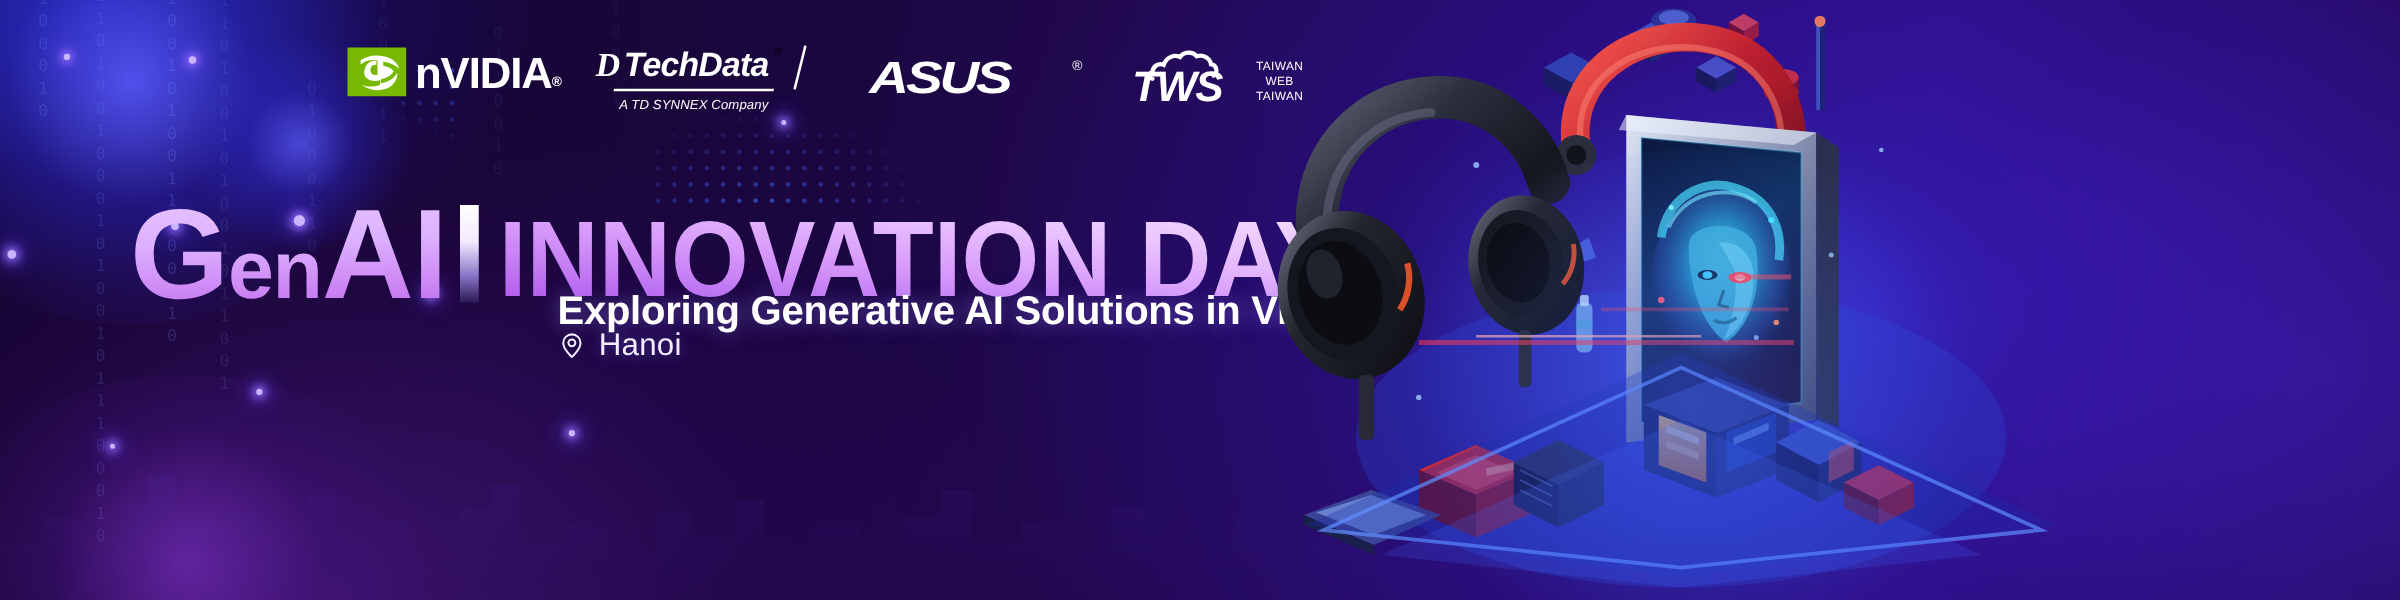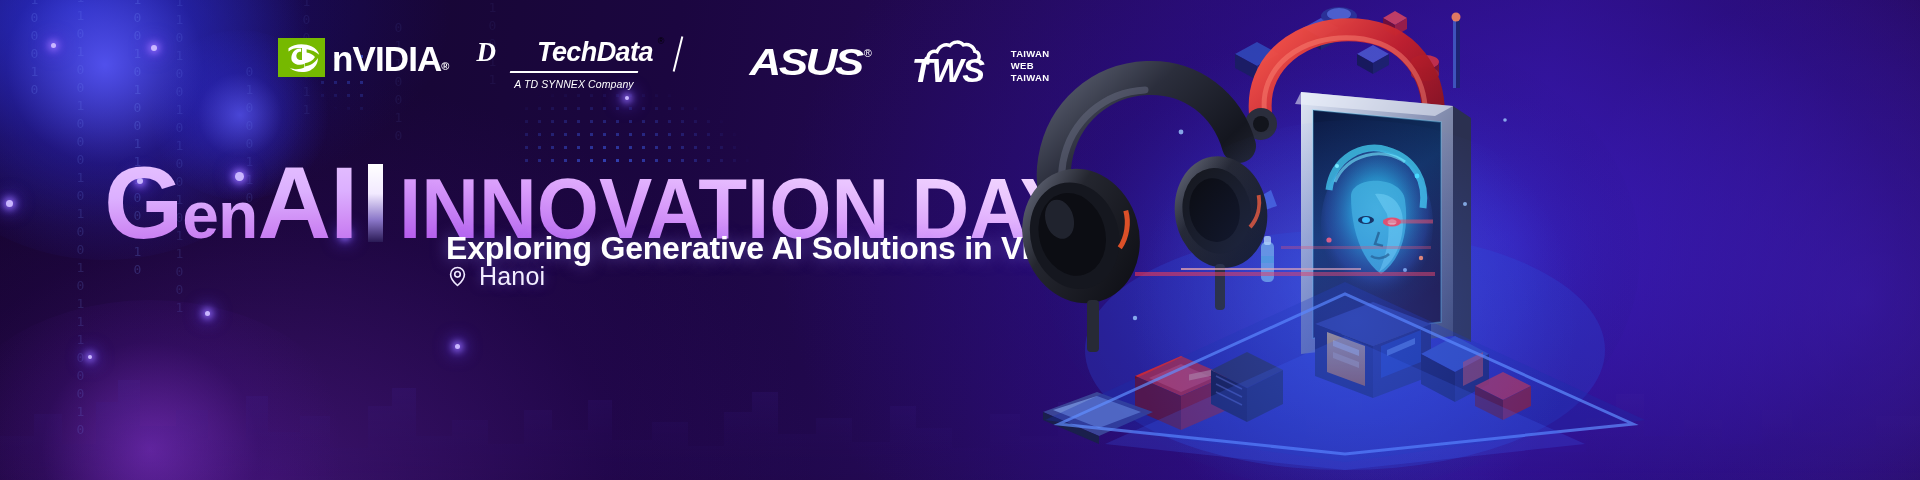--- a/index.html
+++ b/index.html
@@ -116,21 +116,20 @@
   }
   .td-name {
     font-family: "Liberation Sans", sans-serif;
     font-style: italic;
     font-weight: 700;
     font-size: 27px;
     color: #fff;
     line-height: 1;
     letter-spacing: -0.6px;
     white-space: nowrap;
-    margin-left: 38px;
   }
   .td-reg { font-size: 9px; position: relative; top: -12px; left: 1px; }
   .td-slash {
     position: absolute;
     right: -4px; top: -2px;
     width: 2px; height: 36px;
     background: #fff;
     transform: rotate(14deg);
   }
   .td-rule {
@@ -142,21 +141,21 @@
     font-family: "Liberation Sans", sans-serif;
     font-style: italic;
     font-size: 10.5px;
     color: #fff;
     margin-top: 5px;
     letter-spacing: 0.1px;
     white-space: nowrap;
   }
 
   
-  #logo-asus { margin-left: 74px; align-items: flex-end; position: relative; top: 3px; }
+  #logo-asus { margin-left: 58px; align-items: flex-end; position: relative; top: 3px; gap: 48px; }
   .asus-word {
     font-family: "Liberation Sans", sans-serif;
     font-weight: 700;
     font-style: italic;
     font-size: 44px;
     letter-spacing: -2.5px;
     color: #fff;
     line-height: 1;
     transform: scaleY(0.82);
   }
@@ -174,27 +173,28 @@
     font-family: "Liberation Sans", sans-serif;
     font-weight: 700;
     font-style: italic;
     font-size: 34px;
     letter-spacing: -1.2px;
     color: #fff;
     line-height: 1;
   }
   .tws-text {
     font-family: "Liberation Sans", sans-serif;
-    font-weight: 700;
+    font-weight: 400;
     font-size: 9.5px;
     line-height: 1.28;
     color: #fff;
     letter-spacing: 0.3px;
     position: relative;
     bottom: 3px;
+    text-align: center;
   }
 
   
   #headline {
     position: absolute;
     left: 104px;
     top: 143px;
     display: flex;
     align-items: flex-end;
     height: 105px;

